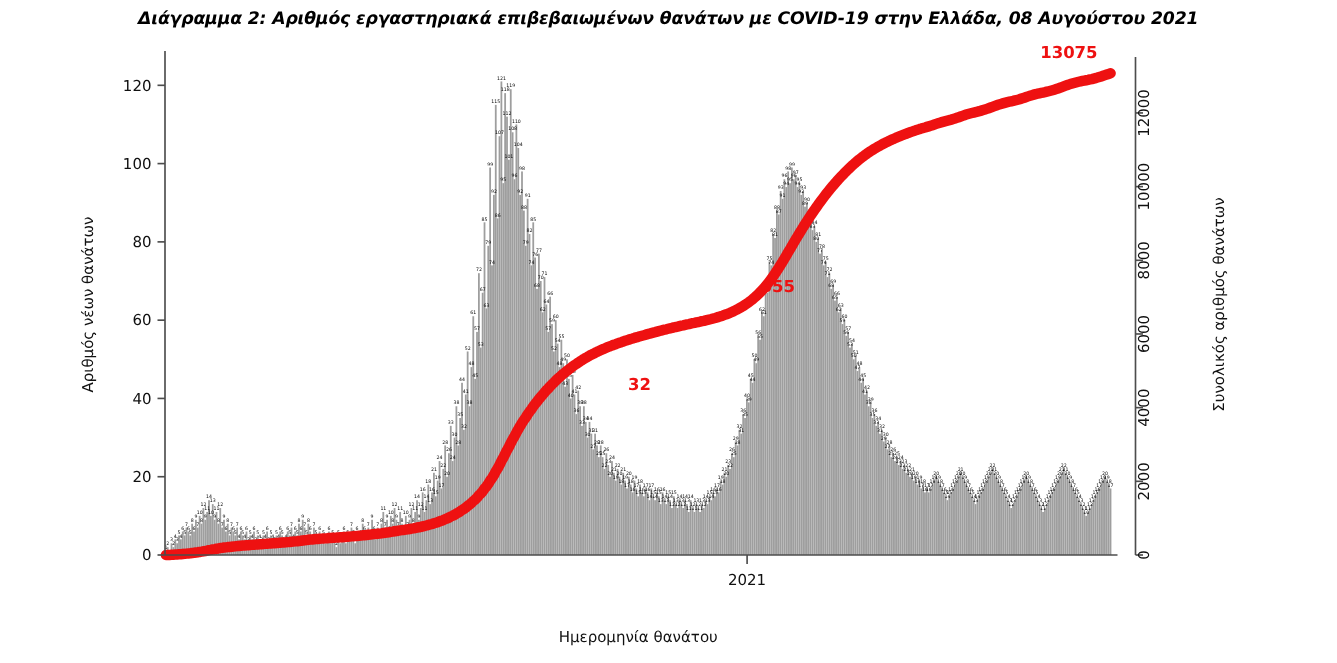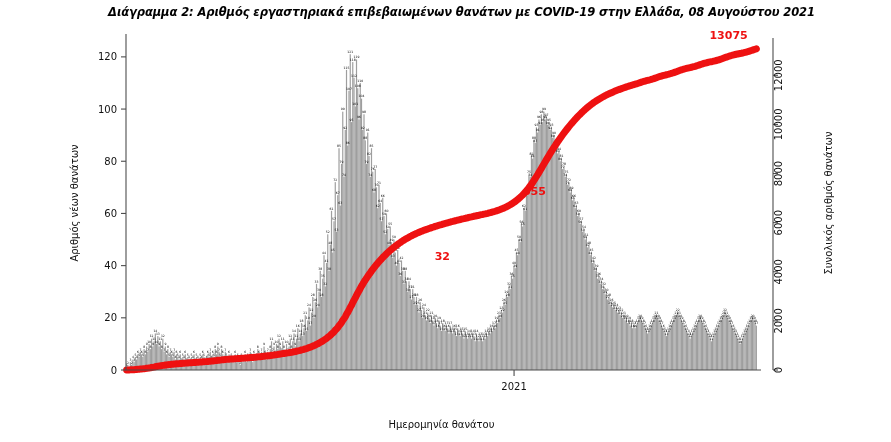--- a/index.html
+++ b/index.html
@@ -9,21 +9,21 @@
   }
   body {
     width: 891px;
     height: 442px;
     font-family: "DejaVu Sans", "Liberation Sans", sans-serif;
     overflow: hidden;
     position: relative;
   }
   #chart-root {
     position: absolute;
-    left: 16px; top: 0;
+    left: 0; top: 0;
     width: 842px;
     height: 442px;
     border-radius: 15px;
   }
   .chart-title {
     position: absolute;
     left: 0;
     top: 5px;
     width: 891px;
     text-align: center;

